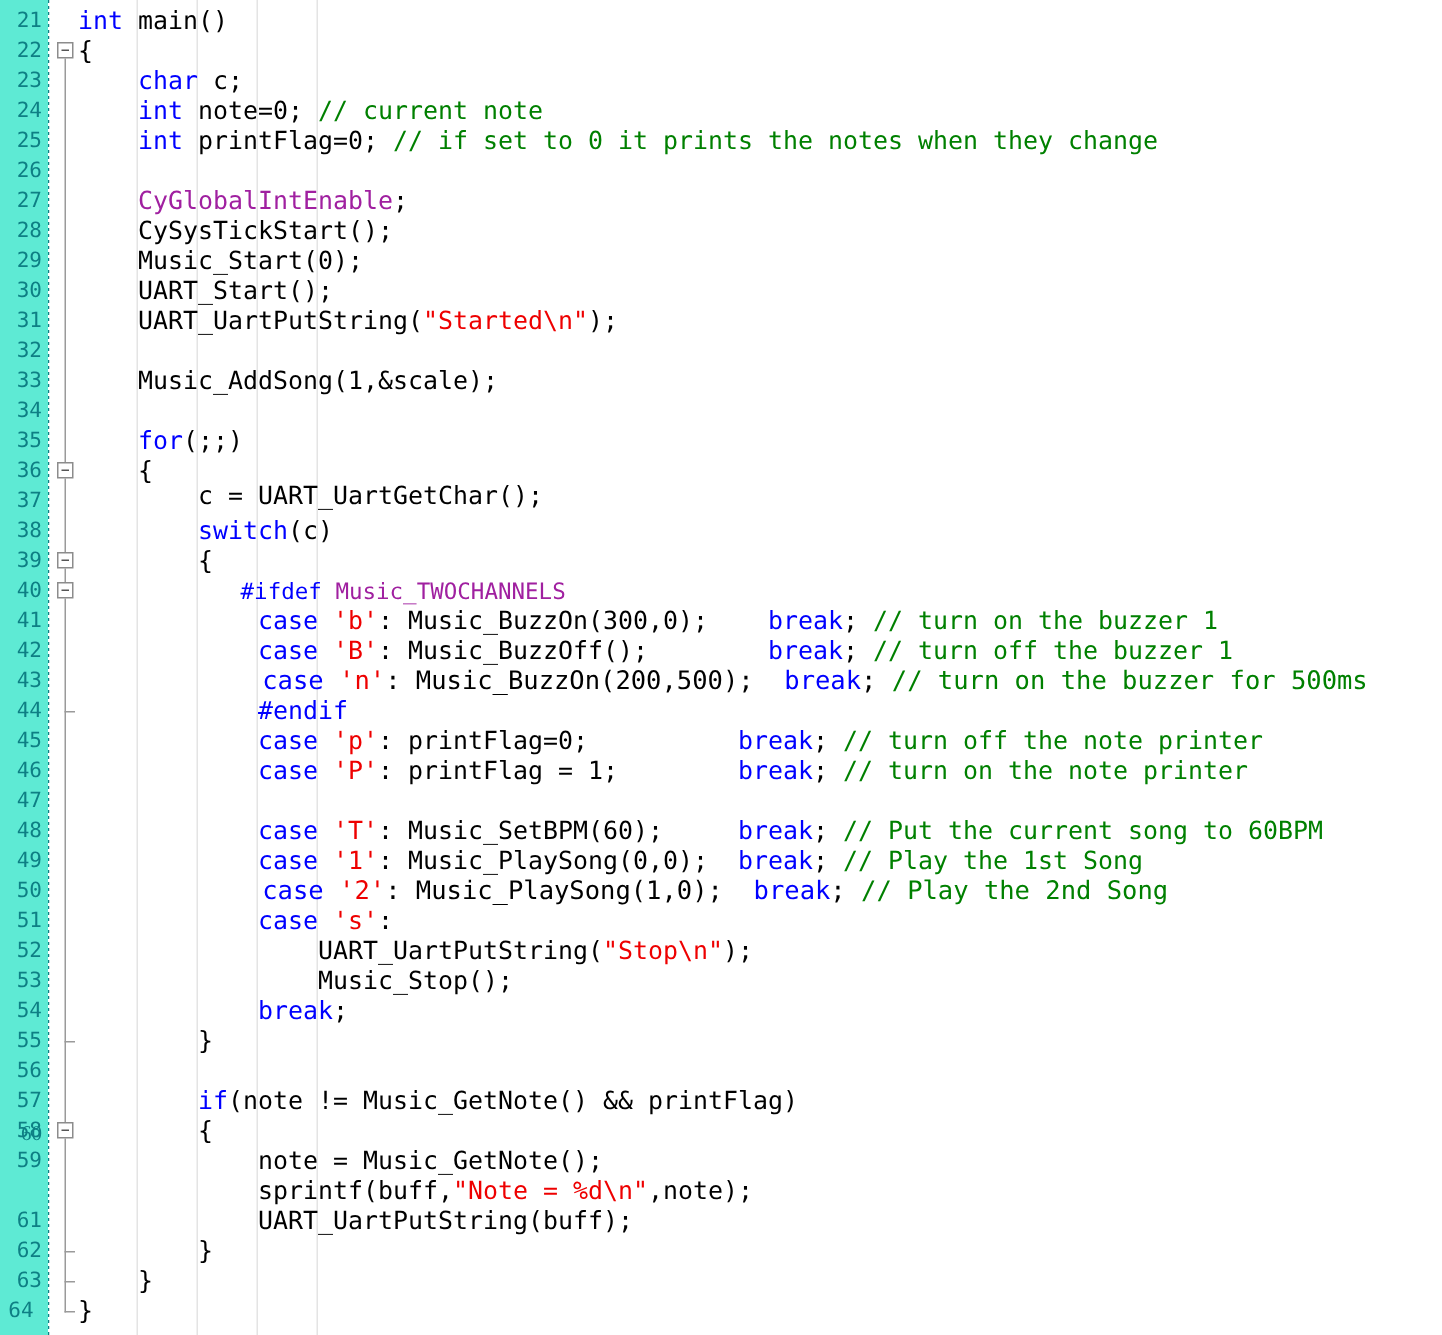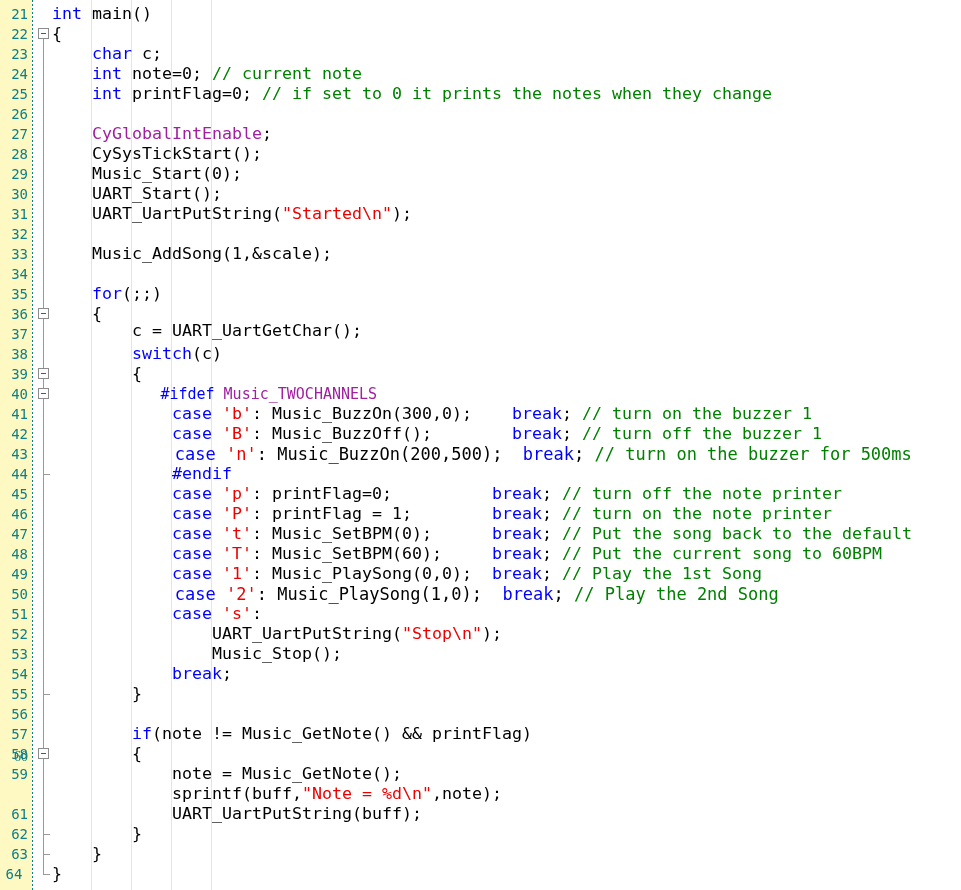--- a/index.html
+++ b/index.html
@@ -20,21 +20,21 @@
     height: 890px;
     background: #ffffff;
   }
 
   
   #gutter {
     position: absolute;
     left: 0; top: 0;
     width: 32px;
     height: 890px;
-    background: #fef9c3;
+    background: #5eead4;
   }
   .lnum {
     position: absolute;
     right: 4px;
     width: 28px;
     text-align: right;
     color: #0e7f84;
     font-family: "DejaVu Sans Mono", "Liberation Mono", monospace;
     font-size: 14px;
     line-height: 20px;
@@ -210,21 +210,20 @@
       <div class="code-line" style="top: 321px; font-size: 16.61px;"><span class="tok-pln">        c = UART_UartGetChar();</span></div>
       <div class="code-line" style="top: 344px; font-size: 16.61px;"><span class="tok-pln">        </span><span class="tok-kw">switch</span><span class="tok-pln">(c)</span></div>
       <div class="code-line" style="top: 364px; font-size: 16.61px;"><span class="tok-pln">        {</span></div>
       <div class="code-line" style="top: 384px; font-size: 15px;"><span class="tok-pln">            </span><span class="tok-pre">#ifdef</span><span class="tok-pln"> </span><span class="tok-mac">Music_TWOCHANNELS</span></div>
       <div class="code-line" style="top: 404px; font-size: 16.61px;"><span class="tok-pln">            </span><span class="tok-kw">case</span><span class="tok-pln"> </span><span class="tok-str">'b'</span><span class="tok-pln">: Music_BuzzOn(300,0);    </span><span class="tok-kw">break</span><span class="tok-pln">; </span><span class="tok-com">// turn on the buzzer 1</span></div>
       <div class="code-line" style="top: 424px; font-size: 16.61px;"><span class="tok-pln">            </span><span class="tok-kw">case</span><span class="tok-pln"> </span><span class="tok-str">'B'</span><span class="tok-pln">: Music_BuzzOff();        </span><span class="tok-kw">break</span><span class="tok-pln">; </span><span class="tok-com">// turn off the buzzer 1</span></div>
       <div class="code-line" style="top: 444px; font-size: 17px;"><span class="tok-pln">            </span><span class="tok-kw">case</span><span class="tok-pln"> </span><span class="tok-str">'n'</span><span class="tok-pln">: Music_BuzzOn(200,500);  </span><span class="tok-kw">break</span><span class="tok-pln">; </span><span class="tok-com">// turn on the buzzer for 500ms</span></div>
       <div class="code-line" style="top: 464px; font-size: 16.61px;"><span class="tok-pln">            </span><span class="tok-pre">#endif</span></div>
       <div class="code-line" style="top: 484px; font-size: 16.61px;"><span class="tok-pln">            </span><span class="tok-kw">case</span><span class="tok-pln"> </span><span class="tok-str">'p'</span><span class="tok-pln">: printFlag=0;          </span><span class="tok-kw">break</span><span class="tok-pln">; </span><span class="tok-com">// turn off the note printer</span></div>
       <div class="code-line" style="top: 504px; font-size: 16.61px;"><span class="tok-pln">            </span><span class="tok-kw">case</span><span class="tok-pln"> </span><span class="tok-str">'P'</span><span class="tok-pln">: printFlag = 1;        </span><span class="tok-kw">break</span><span class="tok-pln">; </span><span class="tok-com">// turn on the note printer</span></div>
-      <div class="code-line" style="top: 524px; font-size: 16.61px;"><span class="tok-pln">            </span><span class="tok-kw">case</span><span class="tok-pln"> </span><span class="tok-str">'t'</span><span class="tok-pln">: Music_SetBPM(0);      </span><span class="tok-kw">break</span><span class="tok-pln">; </span><span class="tok-com">// Put the song back to the default</span></div>
       <div class="code-line" style="top: 544px; font-size: 16.61px;"><span class="tok-pln">            </span><span class="tok-kw">case</span><span class="tok-pln"> </span><span class="tok-str">'T'</span><span class="tok-pln">: Music_SetBPM(60);     </span><span class="tok-kw">break</span><span class="tok-pln">; </span><span class="tok-com">// Put the current song to 60BPM</span></div>
       <div class="code-line" style="top: 564px; font-size: 16.61px;"><span class="tok-pln">            </span><span class="tok-kw">case</span><span class="tok-pln"> </span><span class="tok-str">'1'</span><span class="tok-pln">: Music_PlaySong(0,0);  </span><span class="tok-kw">break</span><span class="tok-pln">; </span><span class="tok-com">// Play the 1st Song</span></div>
       <div class="code-line" style="top: 584px; font-size: 17px;"><span class="tok-pln">            </span><span class="tok-kw">case</span><span class="tok-pln"> </span><span class="tok-str">'2'</span><span class="tok-pln">: Music_PlaySong(1,0);  </span><span class="tok-kw">break</span><span class="tok-pln">; </span><span class="tok-com">// Play the 2nd Song</span></div>
       <div class="code-line" style="top: 604px; font-size: 16.61px;"><span class="tok-pln">            </span><span class="tok-kw">case</span><span class="tok-pln"> </span><span class="tok-str">'s'</span><span class="tok-pln">:</span></div>
       <div class="code-line" style="top: 624px; font-size: 16.61px;"><span class="tok-pln">                UART_UartPutString(</span><span class="tok-str">"Stop\n"</span><span class="tok-pln">);</span></div>
       <div class="code-line" style="top: 644px; font-size: 16.61px;"><span class="tok-pln">                Music_Stop();</span></div>
       <div class="code-line" style="top: 664px; font-size: 16.61px;"><span class="tok-pln">            </span><span class="tok-kw">break</span><span class="tok-pln">;</span></div>
       <div class="code-line" style="top: 684px; font-size: 16.61px;"><span class="tok-pln">        }</span></div>
       <div class="code-line" style="top: 704px; font-size: 16.61px;"></div>
       <div class="code-line" style="top: 724px; font-size: 16.61px;"><span class="tok-pln">        </span><span class="tok-kw">if</span><span class="tok-pln">(note != Music_GetNote() &amp;&amp; printFlag)</span></div>

